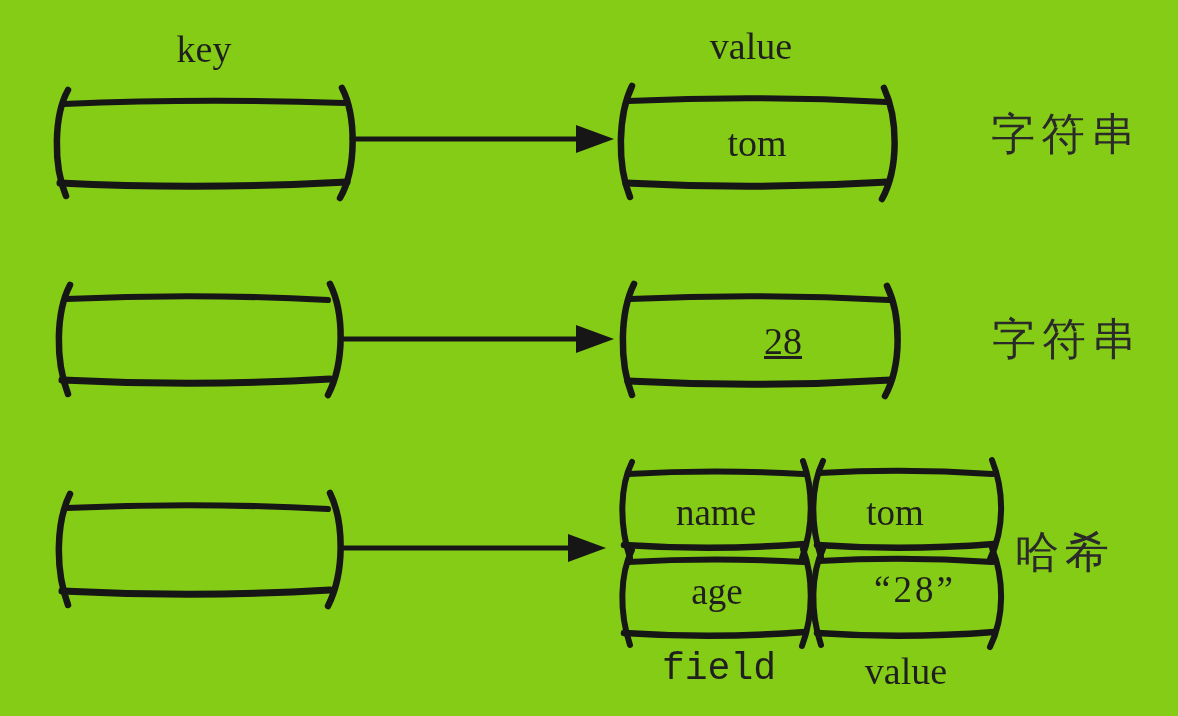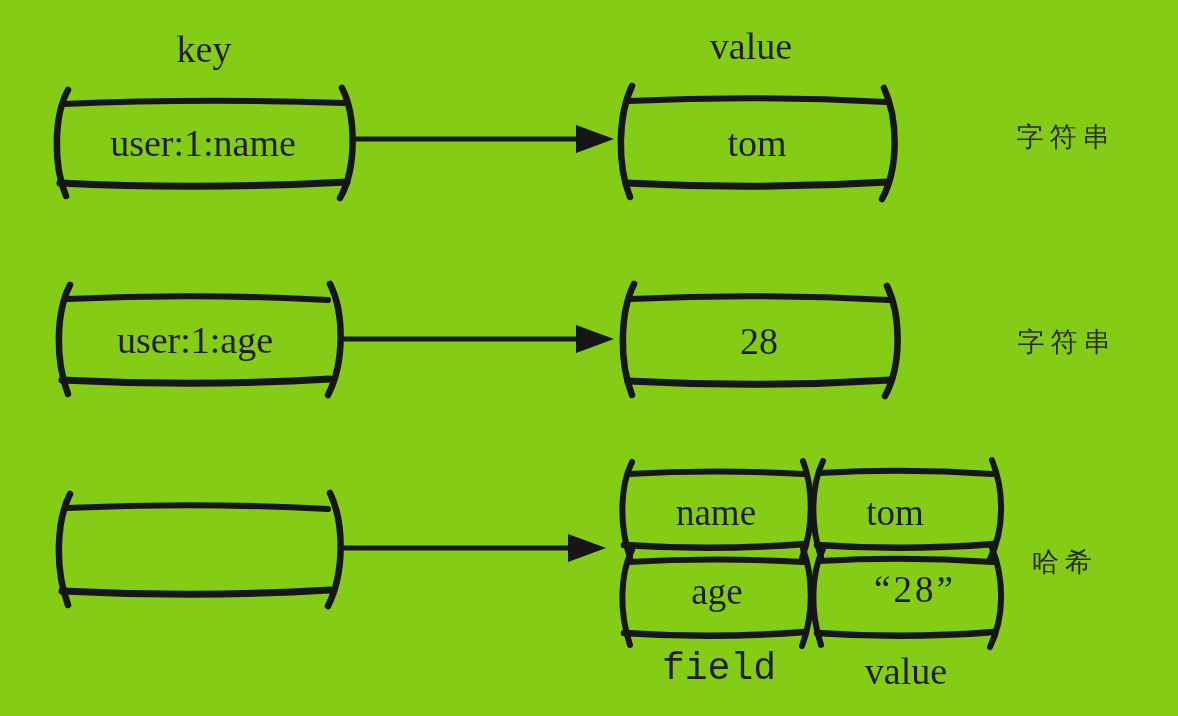--- a/index.html
+++ b/index.html
@@ -24,23 +24,23 @@
     position: absolute;
     transform: translate(-50%, -50%);
     font-family: "Liberation Serif", "DejaVu Serif", serif;
     color: #1f1f1f;
     white-space: nowrap;
     line-height: 1;
   }
   .latin { font-size: 38px; }
   .small-latin { font-size: 37px; }
   .cjk {
-    font-size: 27px;
+    font-size: 44px;
     letter-spacing: 6px;
-    font-family: Liberation Sans, sans-serif;
+    font-family: Liberation Mono, monospace;
     color: #2a2a2a;
   }
   .quoted { letter-spacing: 3px; margin-left: 16px; }
 </style>
 </head>
 <body>
 
 <div class="canvas">
 
   <svg class="strokes" width="1178" height="716" viewBox="0 0 1178 716" fill="none" stroke="#161616" stroke-linecap="round">
@@ -117,29 +117,27 @@
       <path d="M 819 561 Q 905 556 992 562" stroke-width="6"></path>
       <path d="M 817 633 Q 905 639 994 632" stroke-width="6.5"></path>
       <path d="M 823 549 C 811 574, 810 612, 821 645" stroke-width="6"></path>
       <path d="M 992 548 C 1004 578, 1005 616, 990 647" stroke-width="6"></path>
     </g>
   </svg>
 
   <div class="t latin" style="left:204px; top:49px;">key</div>
   <div class="t latin" style="left:751px; top:46px;">value</div>
 
-  <div class="t latin" style="left:203px; top:143px;">user:1:name</div>
   <div class="t latin" style="left:757px; top:143px;">tom</div>
   <div class="t cjk" style="left:1066px; top:137px;">字符串</div>
 
-  <div class="t latin" style="left:195px; top:340px;">user:1:age</div>
-  <div class="t latin" style="left:759px; top:341px;">28</div>
+  <div class="t latin" style="left:783px; top:341px;text-decoration:underline;">28</div>
   <div class="t cjk" style="left:1067px; top:342px;">字符串</div>
 
-  <div class="t cjk" style="left:1065px; top:555px;margin-top:7px;">哈希</div>
+  <div class="t cjk" style="left:1065px; top:555px;">哈希</div>
 
   <div class="t small-latin" style="left:716px; top:512px;text-align:center;">name</div>
   <div class="t small-latin" style="left:895px; top:512px;">tom</div>
   <div class="t small-latin" style="left:717px; top:591px;">age</div>
   <div class="t small-latin quoted" style="left:899px; top:589px;">“28”</div>
 
   <div class="t latin" style="left:719px; top:669px;font-family:Liberation Mono, monospace;">field</div>
   <div class="t latin" style="left:906px; top:671px;">value</div>
 
 </div>

